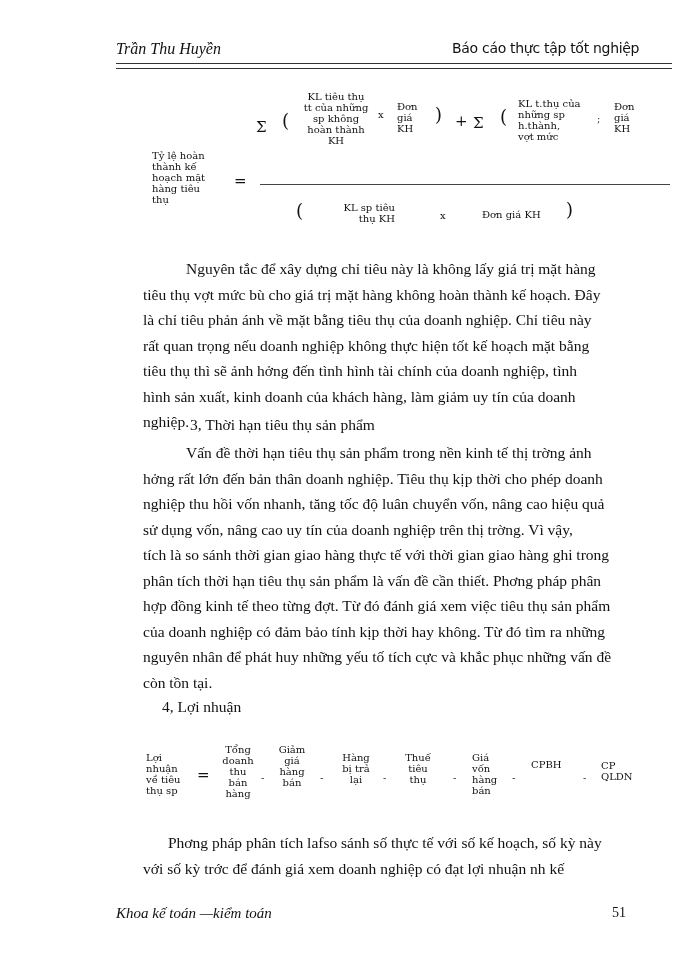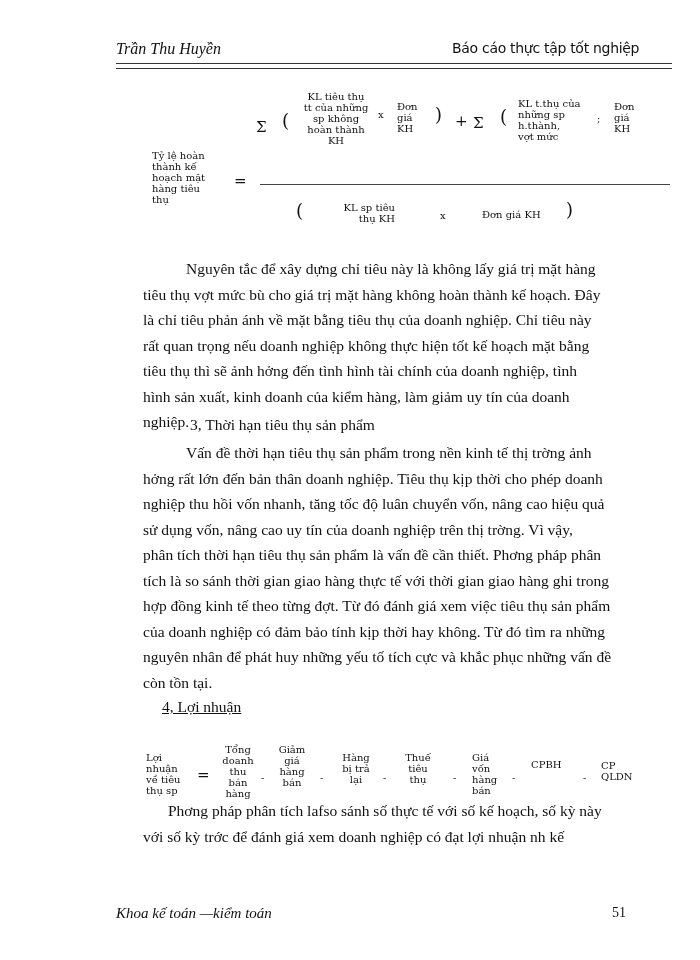--- a/index.html
+++ b/index.html
@@ -82,39 +82,39 @@
   <div class="abs small" style="left:482px; top:209px;">Đơn giá KH</div>
   <div class="abs paren" style="left:566px; top:199px;">)</div>
 </div>
 
 <div class="abs para" style="top:256px;">
   <span class="line indent">Nguyên tắc để xây dựng chỉ tiêu này là không lấy giá trị mặt hàng</span>
   <span class="line">tiêu thụ vợt   mức bù cho giá trị mặt hàng không hoàn thành kế hoạch. Đây</span>
   <span class="line">là chỉ tiêu phản ánh về mặt bằng tiêu thụ của doanh nghiệp. Chỉ tiêu này</span>
   <span class="line">rất quan trọng nếu doanh nghiệp không thực hiện tốt kế hoạch mặt bằng</span>
   <span class="line">tiêu thụ thì sẽ ảnh hởng   đến tình hình tài chính của doanh nghiệp, tình</span>
-  <span class="line">hình sản xuất, kinh doanh của kiểm hàng, làm giảm uy tín của doanh</span>
+  <span class="line">hình sản xuất, kinh doanh của khách hàng, làm giảm uy tín của doanh</span>
   <span class="line">nghiệp.</span>
 </div>
 
 <div class="abs heading" style="left:190px; top:416px;text-align:center;">3, Thời hạn tiêu thụ sản phẩm</div>
 <div class="abs para" style="top:440px;">
   <span class="line indent">Vấn đề thời hạn tiêu thụ sản phẩm trong nền kinh tế thị trờng   ảnh</span>
   <span class="line">hởng   rất lớn đến bản thân doanh nghiệp. Tiêu thụ kịp thời cho phép doanh</span>
   <span class="line">nghiệp thu hồi vốn nhanh, tăng tốc độ luân chuyển vốn, nâng cao hiệu quả</span>
   <span class="line">sử dụng vốn, nâng cao uy tín của doanh nghiệp trên thị trờng.   Vì vậy,</span>
+  <span class="line">tích là so sánh thời gian giao hàng thực tế với thời gian giao hàng ghi trong</span>
   <span class="line">phân tích thời hạn tiêu thụ sản phẩm là vấn đề cần thiết. Phơng   pháp phân</span>
-  <span class="line">tích là so sánh thời gian giao hàng thực tế với thời gian giao hàng ghi trong</span>
   <span class="line">hợp đồng kinh tế theo từng đợt. Từ đó đánh giá xem việc tiêu thụ sản phẩm</span>
   <span class="line">của doanh nghiệp có đảm bảo tính kịp thời hay không. Từ đó tìm ra những</span>
   <span class="line">nguyên nhân để phát huy những yếu tố tích cực và khắc phục những vấn đề</span>
   <span class="line">còn tồn tại.</span>
 </div>
 
-<div class="abs heading" style="left:162px; top:698px;text-decoration:underline;">4, Lợi nhuận</div>
+<div class="abs heading" style="left:162px; top:698px;">4, Lợi nhuận</div>
 
 <div>
   <div class="abs small" style="left:146px; top:752px;">
     <div>Lợi</div>
     <div>nhuận</div>
     <div>về tiêu</div>
     <div>thụ sp</div>
   </div>
   <div class="abs sym" style="left:197px; top:766px;">=</div>
 
@@ -159,19 +159,19 @@
 
   <div class="abs small" style="left:531px; top:748px;margin-top:11px;">CPBH</div>
   <div class="abs small" style="left:583px; top:772px;">-</div>
 
   <div class="abs small" style="left:601px; top:760px;">
     <div>CP</div>
     <div>QLDN</div>
   </div>
 </div>
 
-<div class="abs para" style="top:798px;">
+<div class="abs para" style="top:830px;">
   <span class="line" style="padding-left:25px;">Phơng   pháp phân tích lafso sánh số thực tế với số kế hoạch, số kỳ này</span>
   <span class="line">với số kỳ trớc   để đánh giá xem doanh nghiệp có đạt lợi nhuận nh   kế</span>
 </div>
 
 <div class="abs footer-left">Khoa kế toán —kiểm toán</div>
 <div class="abs footer-right">51</div>
 
 </body></html>

